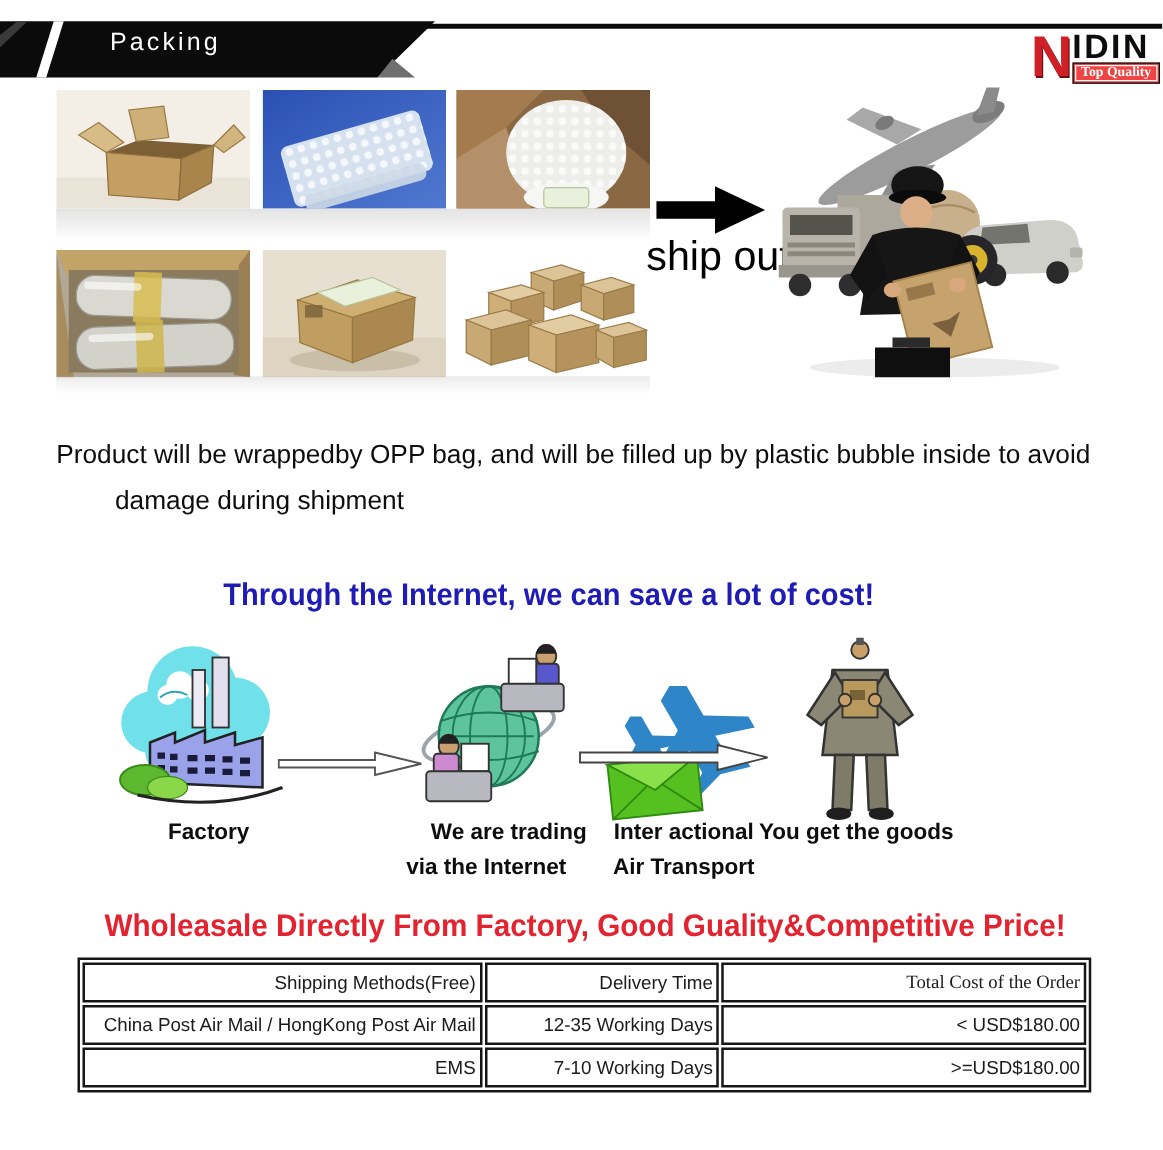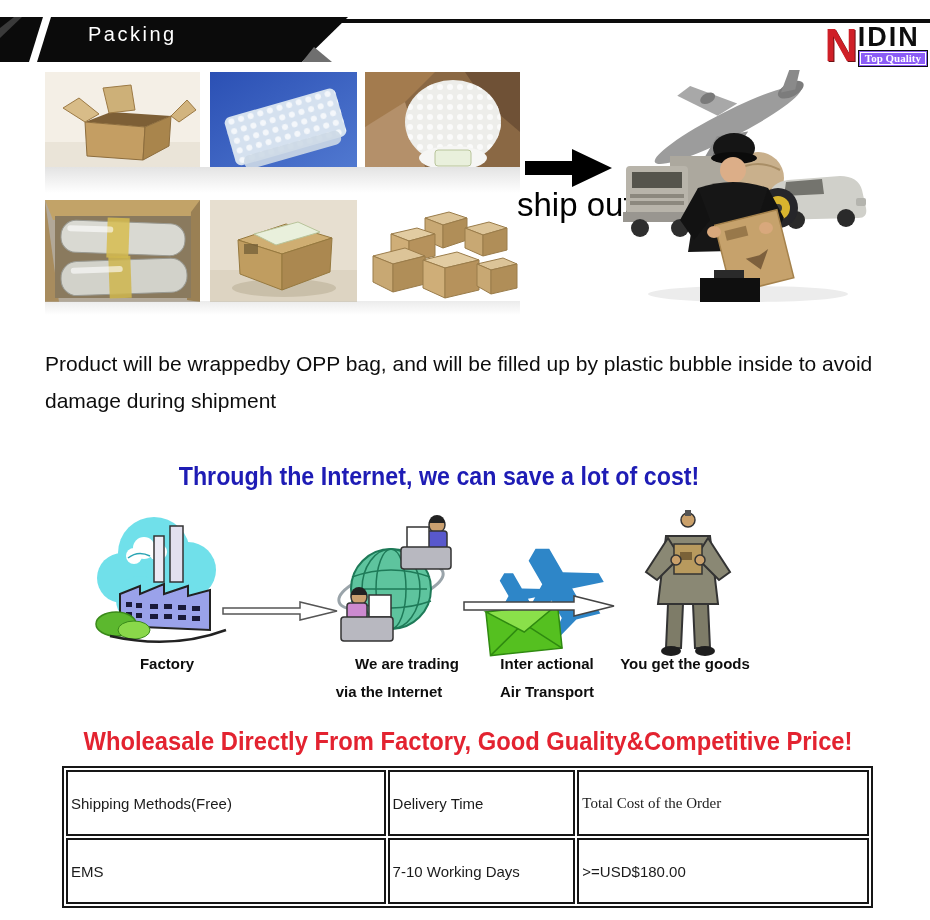--- a/index.html
+++ b/index.html
@@ -10,51 +10,51 @@
   
   .banner-svg{left:0;top:14px;}
   .banner-title{left:88px;top:23px;color:#fff;font-size:20px;font-weight:300;letter-spacing:2.5px;}
 
   
   .logo{right:2px;top:26px;display:flex;align-items:flex-start;}
   .logo-n{color:#cf1f27;font-size:46px;font-weight:800;line-height:38px;letter-spacing:-2px;
           text-shadow:1px 1px 0 #6d1013;}
   .logo-right{display:flex;flex-direction:column;margin-left:2px;justify-content:center;}
   .logo-rest{color:#0d0d0d;font-size:27px;font-weight:800;line-height:22px;letter-spacing:2px;}
-  .logo-tag{margin-top:2px;background:#8b5cf6;border:1px solid #0d0d0d;outline:1px solid #fff;
+  .logo-tag{margin-top:2px;background:#ef4444;border:1px solid #0d0d0d;outline:1px solid #fff;
             outline-offset:-3px;color:#fff;font-family:"Liberation Serif",serif;font-weight:700;
             font-size:11px;padding:1px 6px 2px 6px;text-align:center;}
 
   
   .tile{overflow:hidden;}
   .reflect{left:45px;top:167px;width:475px;height:26px;
            background:linear-gradient(to bottom, rgba(175,175,175,.35), rgba(255,255,255,0));}
   .reflect2{left:45px;top:301px;width:475px;height:14px;
            background:linear-gradient(to bottom, rgba(185,185,185,.28), rgba(255,255,255,0));}
 
   .shipout-label{left:517px;top:186px;font-size:33px;color:#000;}
 
   
   .para{left:45px;font-size:21px;color:#0d0d0d;white-space:nowrap;}
-  .para1{top:352px;} .para2{top:389px;}
+  .para1{top:352px;} .para2{top:389px;margin-left:47px;}
 
   
   .blue-head{top:462px;left:439px;transform:translateX(-50%) scaleX(.93);transform-origin:center;
              font-size:25px;font-weight:700;color:#1E1CB5;white-space:nowrap;}
   .red-head{top:727px;left:468px;transform:translateX(-50%) scaleX(.95);transform-origin:center;
             font-size:25px;font-weight:700;color:#E32330;white-space:nowrap;}
 
   
-  .step-label{font-weight:700;font-size:15px;color:#0d0d0d;text-align:center;white-space:nowrap;}
+  .step-label{font-weight:700;font-size:18px;color:#0d0d0d;text-align:center;white-space:nowrap;}
 
   
   .ship-table{left:62px;top:766px;width:811px;border-collapse:separate;border-spacing:2px;
               border:2px solid #161616;background:#fff;}
-  .ship-table td{border:2px solid #161616;text-align:left;font-size:15px;color:#1b1b1b;
-                 height:26px;padding:18px 3px;}
+  .ship-table td{border:2px solid #161616;text-align:right;font-size:15px;color:#1b1b1b;
+                 height:26px;padding:1px 3px;}
   .c1{width:40%;} .c2{width:23.5%;} .c3{width:36.5%;font-family:Liberation Serif, serif;}
 </style>
 </head>
 <body>
 
 <svg class="abs banner-svg" width="930" height="52">
   <polygon points="0,5 930,5 930,9 0,9" fill="#0c0c0c"></polygon>
   <polygon points="0,3 348,3 302,48 0,48" fill="#0b0b0b"></polygon>
   <polygon points="314,33 302,48 332,48" fill="#6f6f6f"></polygon>
   <polygon points="29,48 43,3 51,3 37,48" fill="#ffffff"></polygon>
@@ -352,18 +352,23 @@
 <div class="abs red-head">Wholeasale Directly From Factory, Good Guality&amp;Competitive Price!</div>
 
 <table class="abs ship-table">
   <tbody>
     <tr>
       <td class="c1">Shipping Methods(Free)</td>
       <td class="c2">Delivery Time</td>
       <td class="c3">Total Cost of the Order</td>
     </tr>
     <tr>
+      <td>China Post Air Mail / HongKong Post Air Mail</td>
+      <td>12-35 Working Days</td>
+      <td>&lt; USD$180.00</td>
+    </tr>
+    <tr>
       <td>EMS</td>
       <td>7-10 Working Days</td>
       <td>&gt;=USD$180.00</td>
     </tr>
   </tbody>
 </table>
 
 </body></html>

